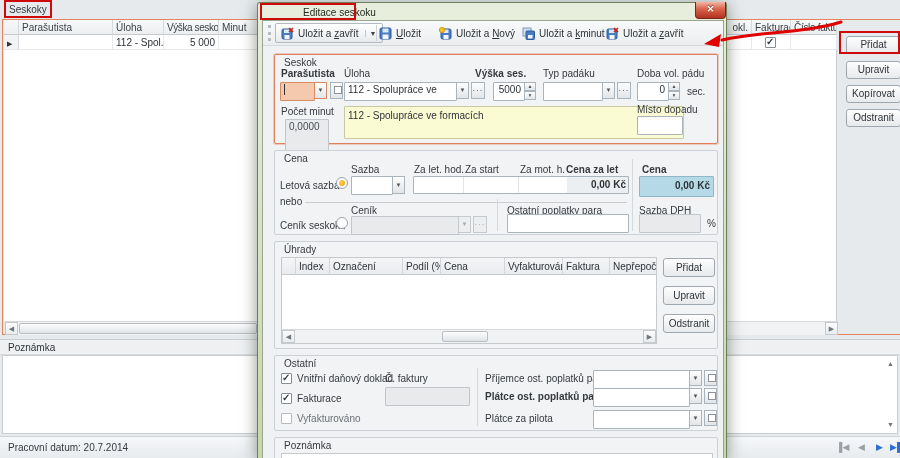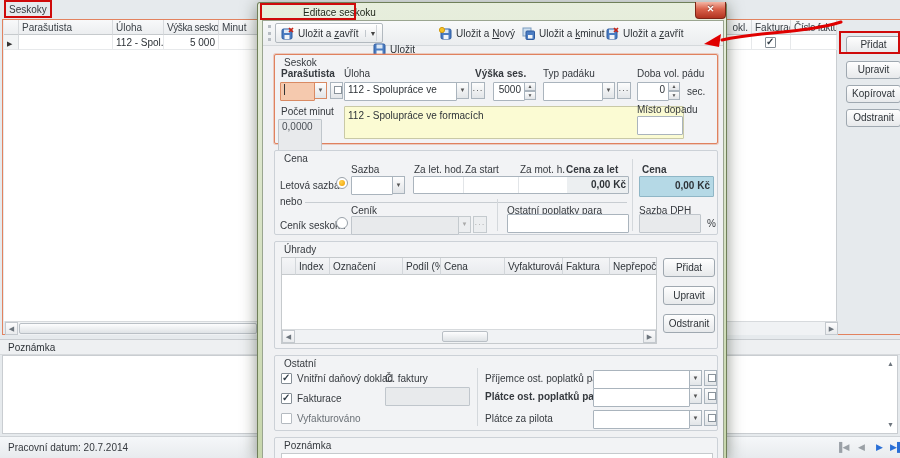--- a/index.html
+++ b/index.html
@@ -141,21 +141,21 @@
           <svg width="13" height="13">
               <rect x="1" y="2" width="10" height="10" rx="1.5" fill="#4a7cc2" stroke="#2d5a9e"></rect>
               <rect x="3" y="2.5" width="5.5" height="3.5" fill="#dce8f5"></rect>
               <rect x="3.5" y="8" width="5" height="4" fill="#f0f4f8"></rect>
               <path d="M8 1 L12 5 M12 1 L8 5" stroke="#cc2211" stroke-width="1.6"></path>
             </svg>
           <span><span>Uložit a </span><span class="mn">z</span><span>avřít</span></span>
           <span class="caret">▼</span>
         </div>
         <div class="tsep" style="left:113px;"></div>
-        <div class="tbtn" style="left:105px;margin-top:16px;">
+        <div class="tbtn" style="left:111px;">
           <svg width="13" height="13">
               <rect x="1" y="1" width="11" height="11" rx="1.5" fill="#4a7cc2" stroke="#2d5a9e"></rect>
               <rect x="3.5" y="1.5" width="6" height="4" fill="#dce8f5"></rect>
               <rect x="3.5" y="7.5" width="6" height="4.5" fill="#f0f4f8"></rect>
             </svg>
           <span><span></span><span class="mn">U</span><span>ložit</span></span>
         </div>
         <div class="tbtn" style="left:171px;">
           <svg width="13" height="13">
               <rect x="2" y="2" width="10" height="10" rx="1.5" fill="#4a7cc2" stroke="#2d5a9e"></rect>
@@ -211,21 +211,21 @@
         <div class="ebtn" style="left:342px; top:27px; height:17px; line-height:15px;">···</div>
 
         <div class="fld right" style="left:362px; top:27px; width:32px; height:17px;">0</div>
         <div class="spin" style="left:393px; top:27px; height:17px;">
             <span>▲</span>
             <span>▼</span>
           </div>
         <div class="lbl" style="left:412px; top:31px;">sec.</div>
 
         <div class="lbl" style="left:6px; top:51px;">Počet minut</div>
-        <div class="fld dis" style="left:3px; top:64px; width:44px; height:32px;">0,0000</div>
+        <div class="fld dis" style="left:10px; top:64px; width:44px; height:32px;">0,0000</div>
 
         <div class="fld" style="left:69px; top:51px; width:340px; height:33px; background:#fbfbd3; border-color:#c9c9a6; padding-top:3px;">112 - Spolupráce ve formacích</div>
 
         <div class="lbl" style="left:362px; top:49px;">Místo dopadu</div>
         <div class="fld" style="left:362px; top:61px; width:46px; height:17px;"></div>
       </div>
 
       <div class="grp" style="top:129px; height:85px;">
         <div class="grp-cap">Cena</div>
         <div class="vsep" style="left:357px; top:8px; height:72px;"></div>

